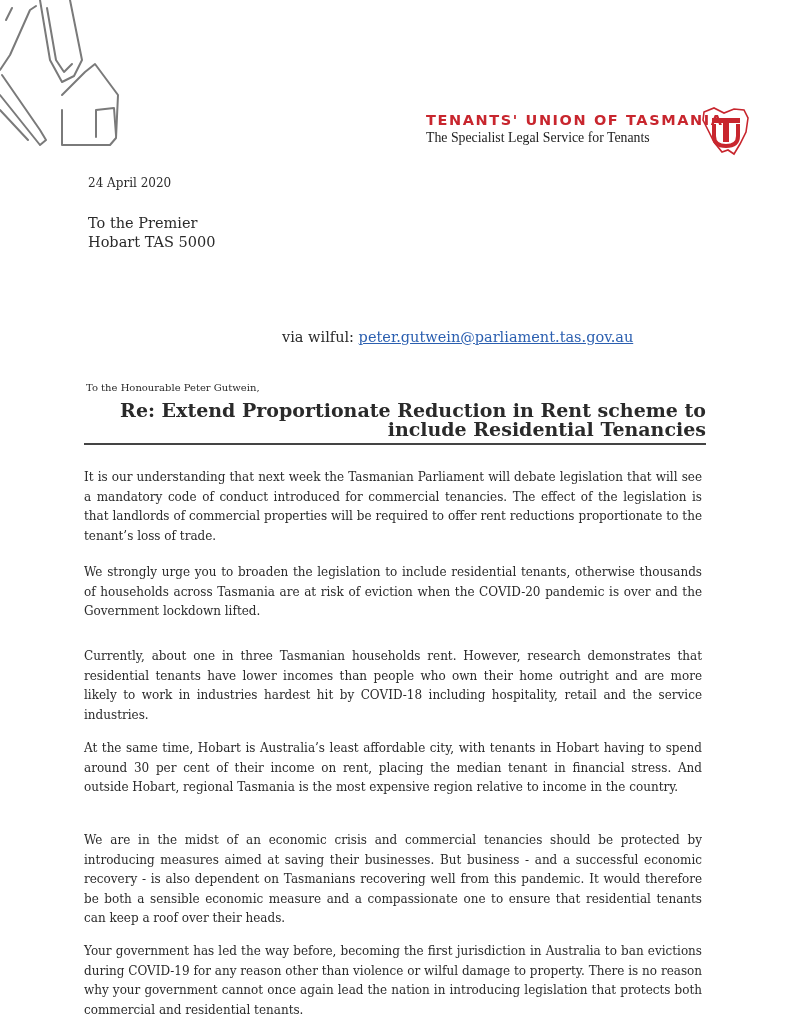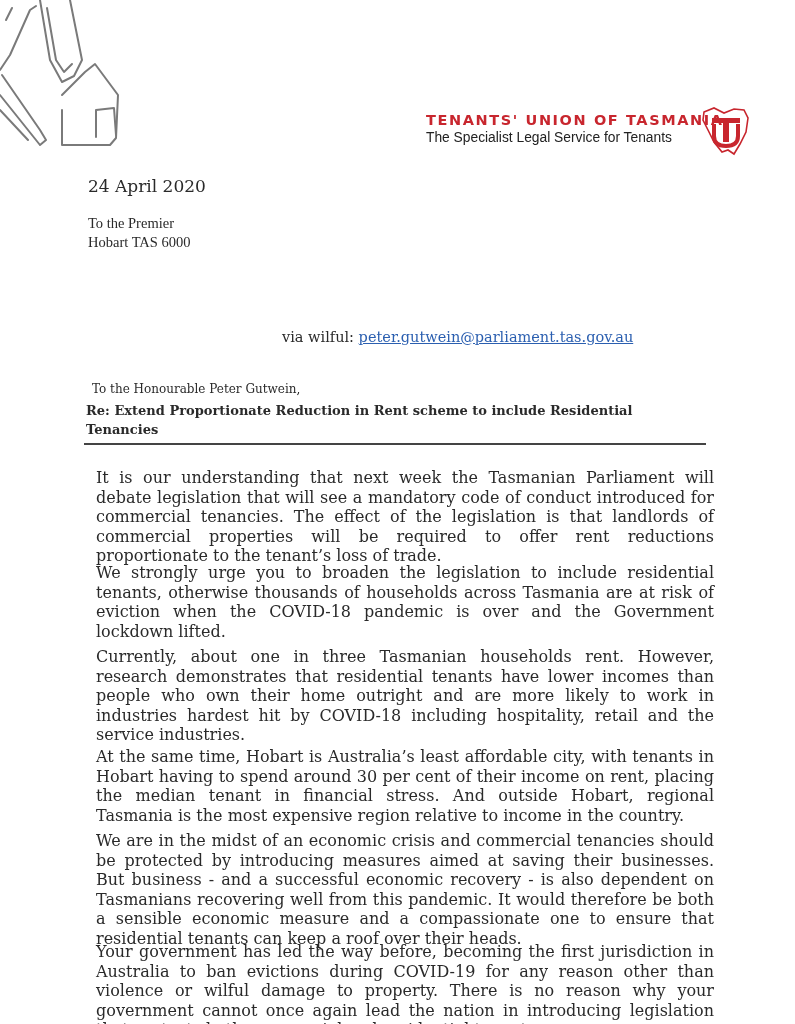--- a/index.html
+++ b/index.html
@@ -3,32 +3,32 @@
   <meta charset="utf-8">
   <style>
     html, body { margin:0; padding:0; background:#ffffff; }
     body { width:795px; height:1024px; position:relative; overflow:hidden;
       font-family:"DejaVu Serif", "Liberation Serif", serif; color:#2a2a2a; }
     .abs { position:absolute; }
     .clips { left:0; top:0; width:140px; height:150px; }
     .org { left:426px; top:112px; text-align:left; }
     .org-name { font-family:"DejaVu Sans", "Liberation Sans", sans-serif; font-weight:bold;
       color:#c8262e; font-size:14.5px; letter-spacing:1.6px; white-space:nowrap; }
-    .org-tag { font-family:Liberation Sans, sans-serif; color:#222;
+    .org-tag { font-family:Liberation Serif, serif; color:#222;
       font-size:13.8px; margin-top:2px; white-space:nowrap; }
     .logo { left:700px; top:104px; width:52px; height:54px; }
-    .date { left:88px; top:176px; font-size:17px;text-align:right; }
-    .addr { left:88px; top:214px; font-size:14.5px; line-height:19px;font-family:Liberation Serif, serif; }
+    .date { left:88px; top:176px; font-size:12px;text-align:right; }
+    .addr { left:88px; top:214px; font-size:14.5px; line-height:19px; }
     .addr div { white-space:nowrap; }
     .via { left:282px; top:329px; font-size:14.5px; white-space:nowrap; }
     .via a { color:#2b5fb0; text-decoration:underline;margin-top:33px; }
-    .salute { left:92px; top:382px; font-size:12px; white-space:nowrap; }
-    .re { left:86px; top:401px; width:620px; font-size:13px; font-weight:bold; line-height:19px; }
+    .salute { left:86px; top:382px; font-size:10px; white-space:nowrap; }
+    .re { left:86px; top:401px; width:620px; font-size:19px; font-weight:bold; line-height:19px;text-align:right; }
     .rule { left:84px; top:443px; width:622px; height:1.5px; background:#444; }
-    .para { left:96px; width:618px; font-size:16px; line-height:19.5px; text-align:justify; }
+    .para { left:84px; width:618px; font-size:12px; line-height:19.5px; text-align:justify; }
   </style>
 </head>
 <body>
 
 <div class="abs clips">
   <svg width="140" height="150" viewBox="0 0 140 150">
     <g fill="none" stroke="#7a7a7a" stroke-width="2" stroke-linecap="round" stroke-linejoin="round">
       <path d="M0 70 L10 55 L30 10 L36 6"></path>
       <path d="M6 20 L12 8"></path>
       <path d="M2 75 L40 130 L46 140 L40 145 L0 95"></path>
@@ -52,29 +52,29 @@
     <rect x="12" y="14" width="28" height="5" fill="#c8262e"></rect>
     <rect x="23" y="14" width="6" height="24" fill="#c8262e"></rect>
     <path d="M14 20 L14 32 Q14 42 26 42 Q38 42 38 32 L38 20" fill="none" stroke="#c8262e" stroke-width="4"></path>
   </svg>
 </div>
 
 <div class="abs date">24 April 2020</div>
 
 <div class="abs addr">
   <div>To the Premier</div>
-  <div>Hobart TAS 6000</div>
+  <div>Hobart TAS 5000</div>
 </div>
 
 <div class="abs via">
   <span>via wilful: </span><a>peter.gutwein@parliament.tas.gov.au</a>
 </div>
 
 <div class="abs salute">To the Honourable Peter Gutwein,</div>
 <div class="abs re">Re: Extend Proportionate Reduction in Rent scheme to include Residential Tenancies</div>
 <div class="abs rule"></div>
 
 <div class="abs para" style="top:468px;">It is our understanding that next week the Tasmanian Parliament will debate legislation that will see a mandatory code of conduct introduced for commercial tenancies. The effect of the legislation is that landlords of commercial properties will be required to offer rent reductions proportionate to the tenant’s loss of trade.</div>
-<div class="abs para" style="top:563px;">We strongly urge you to broaden the legislation to include residential tenants, otherwise thousands of households across Tasmania are at risk of eviction when the COVID-18 pandemic is over and the Government lockdown lifted.</div>
+<div class="abs para" style="top:563px;">We strongly urge you to broaden the legislation to include residential tenants, otherwise thousands of households across Tasmania are at risk of eviction when the COVID-20 pandemic is over and the Government lockdown lifted.</div>
 <div class="abs para" style="top:647px;">Currently, about one in three Tasmanian households rent. However, research demonstrates that residential tenants have lower incomes than people who own their home outright and are more likely to work in industries hardest hit by COVID-18 including hospitality, retail and the service industries.</div>
-<div class="abs para" style="top:739px;margin-top:8px;">At the same time, Hobart is Australia’s least affordable city, with tenants in Hobart having to spend around 30 per cent of their income on rent, placing the median tenant in financial stress. And outside Hobart, regional Tasmania is the most expensive region relative to income in the country.</div>
+<div class="abs para" style="top:739px;">At the same time, Hobart is Australia’s least affordable city, with tenants in Hobart having to spend around 30 per cent of their income on rent, placing the median tenant in financial stress. And outside Hobart, regional Tasmania is the most expensive region relative to income in the country.</div>
 <div class="abs para" style="top:831px;">We are in the midst of an economic crisis and commercial tenancies should be protected by introducing measures aimed at saving their businesses. But business - and a successful economic recovery - is also dependent on Tasmanians recovering well from this pandemic. It would therefore be both a sensible economic measure and a compassionate one to ensure that residential tenants can keep a roof over their heads.</div>
 <div class="abs para" style="top:942px;">Your government has led the way before, becoming the first jurisdiction in Australia to ban evictions during COVID-19 for any reason other than violence or wilful damage to property. There is no reason why your government cannot once again lead the nation in introducing legislation that protects both commercial and residential tenants.</div>
 
 </body></html>

